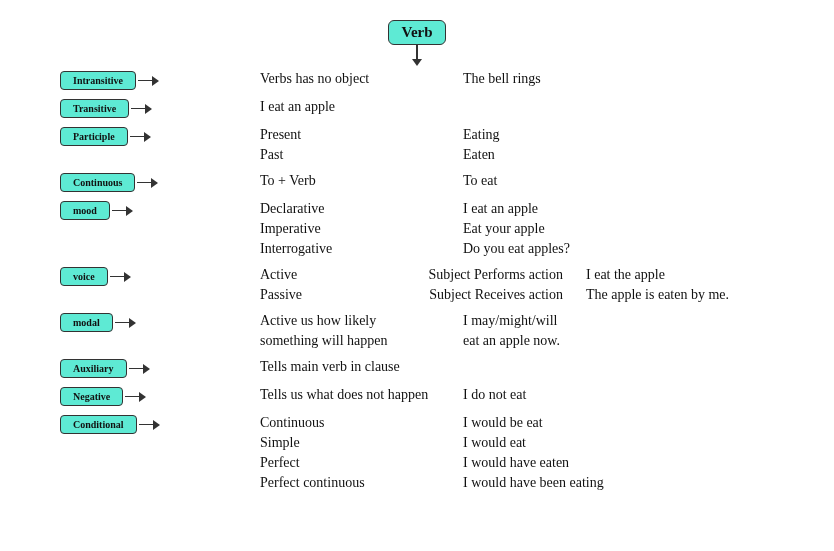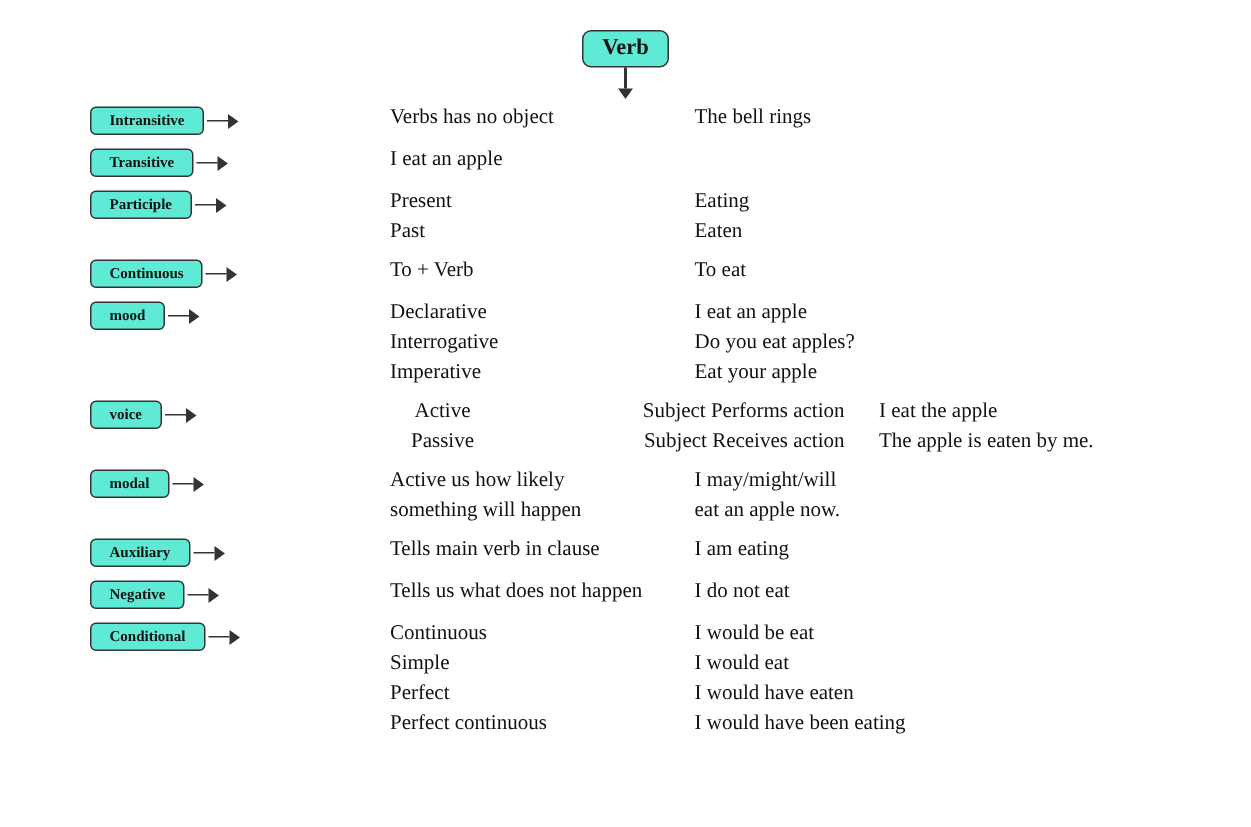--- a/index.html
+++ b/index.html
@@ -137,21 +137,21 @@
       display: flex;
       gap: 23px;
       min-height: 20px;
       align-items: baseline;
     }
 
     .col1 { min-width: 180px; }
     .col2 { min-width: 200px; }
 
     
-    .voice-col1 { min-width: 70px; text-align: center; }
+    .voice-col1 { min-width: 70px; }
     .voice-col2 { min-width: 210px; text-align: right; }
     .voice-col3 { min-width: 180px; }
   </style>
 </head>
 <body>
 
 <div class="diagram">
   <div class="top-node">
     <div class="node-box">Verb</div>
   </div>
@@ -226,26 +226,26 @@
             <span class="node-box small">mood</span>
             <span class="arrow-right"></span>
           </div>
         </div>
         <div class="content-cell">
           <div class="content-row">
             <span class="col1">Declarative</span>
             <span class="col2">I eat an apple</span>
           </div>
           <div class="content-row">
+            <span class="col1">Imperative</span>
+            <span class="col2">Eat your apple</span>
+          </div>
+          <div class="content-row">
             <span class="col1">Interrogative</span>
             <span class="col2">Do you eat apples?</span>
-          </div>
-          <div class="content-row">
-            <span class="col1">Imperative</span>
-            <span class="col2">Eat your apple</span>
           </div>
         </div>
       </div>
       <div class="row">
         <div class="label-cell">
           <div class="label-with-arrow">
             <span class="node-box small">voice</span>
             <span class="arrow-right"></span>
           </div>
         </div>
@@ -283,21 +283,20 @@
       <div class="row">
         <div class="label-cell">
           <div class="label-with-arrow">
             <span class="node-box small">Auxiliary</span>
             <span class="arrow-right"></span>
           </div>
         </div>
         <div class="content-cell">
           <div class="content-row">
             <span class="col1">Tells main verb in clause</span>
-            <span class="col2">I am eating</span>
           </div>
         </div>
       </div>
       <div class="row">
         <div class="label-cell">
           <div class="label-with-arrow">
             <span class="node-box small">Negative</span>
             <span class="arrow-right"></span>
           </div>
         </div>

